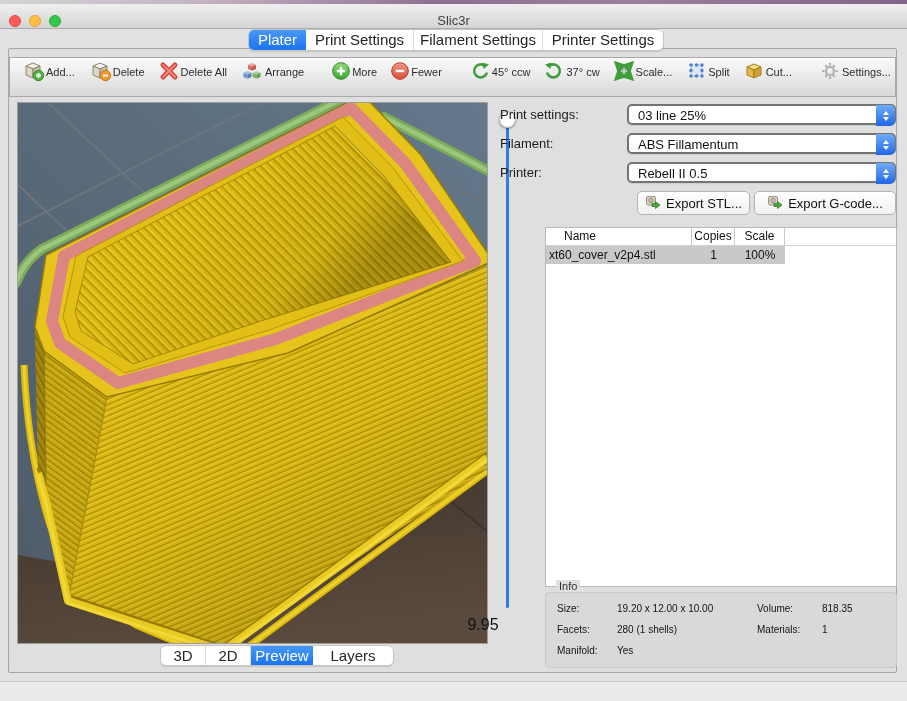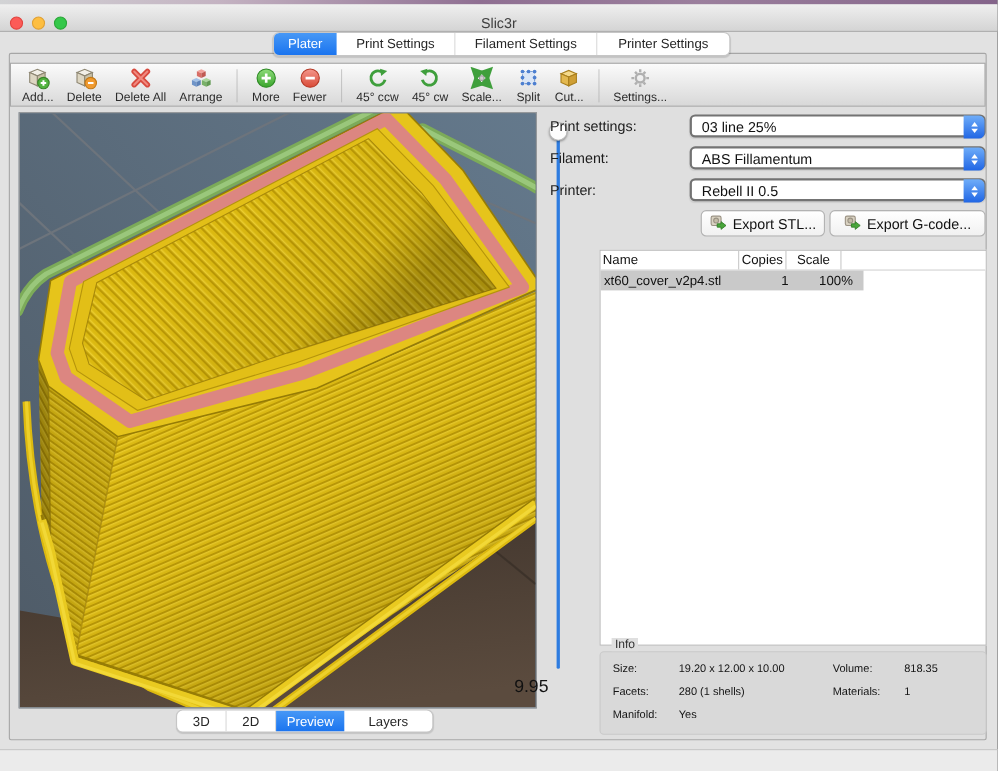--- a/index.html
+++ b/index.html
@@ -16,28 +16,28 @@
   .light.red{background:#fc5b57;border:1px solid #e2443f;}
   .light.yellow{background:#fdbe41;border:1px solid #e0a135;}
   .light.green{background:#34c84a;border:1px solid #2ba738;}
   .title{position:absolute;top:9px;left:0;width:907px;text-align:center;font-size:13px;color:#3f3f3f;}
   .main-panel{position:absolute;left:8px;top:48px;width:889px;height:625px;
     background:#dfdfdf;border:1px solid #a6a6a6;border-radius:2px;box-sizing:border-box;}
   
   .tabbar{position:absolute;top:29px;left:248px;height:22px;display:flex;background:#fff;
     border:1px solid #c6c6c6;border-radius:6px;overflow:hidden;z-index:5;
     box-shadow:0 1px 1px rgba(0,0,0,.12);box-sizing:border-box;}
-  .tab{font-size:12px;line-height:20px;text-align:center;color:#262626;border-right:1px solid #dadada;}
+  .tab{font-size:15px;line-height:20px;text-align:center;color:#262626;border-right:1px solid #dadada;}
   .tab:last-child{border-right:none;}
   .tab.active{background:linear-gradient(#4798f6,#1a74ef);color:#fff;border-right:none;}
   
   .toolbar{position:absolute;left:9px;top:57px;width:887px;height:40px;box-sizing:border-box;
     background:linear-gradient(#fbfbfb,#d8d8d8);border:1px solid #a9a9a9;display:flex;
     align-items:flex-start;padding:2px 2px 0 4px;z-index:4;}
-  .tbtn{display:flex;flex-direction:column;align-items:center;padding:0 6px;cursor:default;}
+  .tbtn{display:flex;align-items:center;padding:0 6px;cursor:default;}
   .tbtn .ticon{height:23px;display:flex;align-items:center;}
   .tbtn .tlabel{font-size:11px;color:#2c2c2c;line-height:12px;white-space:nowrap;}
   .tsep{width:1px;height:30px;background:#a5a5a5;opacity:.55;margin:3px 7px 0 7px;}
   
   .viewport{position:absolute;left:17px;top:102px;width:471px;height:542px;box-sizing:border-box;
     border:1px solid #9d9d9d;background:#5a6e80;overflow:hidden;}
   
   .vslider-track{position:absolute;left:506px;top:121px;width:3px;height:487px;background:#2e7ce0;border-radius:2px;}
   .vslider-thumb{position:absolute;left:499px;top:111px;width:17px;height:17px;background:#fdfdfd;
     border:1px solid #b9b9b9;border-radius:50%;box-shadow:0 1px 2px rgba(0,0,0,.35);box-sizing:border-box;}
@@ -54,21 +54,21 @@
     background:linear-gradient(#6fadf9,#2166e4);display:flex;flex-direction:column;align-items:center;justify-content:center;}
   .chev-up{width:0;height:0;border-left:3.5px solid transparent;border-right:3.5px solid transparent;border-bottom:4.5px solid #fff;margin-bottom:2px;}
   .chev-down{width:0;height:0;border-left:3.5px solid transparent;border-right:3.5px solid transparent;border-top:4.5px solid #fff;}
   .export-btn{position:absolute;top:191px;height:24px;box-sizing:border-box;background:linear-gradient(#ffffff,#f1f1f1);
     border:1px solid #b3b3b3;border-radius:5px;font-size:13px;color:#111;display:flex;align-items:center;gap:5px;justify-content:center;}
   
   .object-list{position:absolute;left:545px;top:227px;width:352px;height:360px;background:#fff;
     border:1px solid #b9b9b9;box-sizing:border-box;overflow:hidden;}
   .list-header{display:flex;height:17px;border-bottom:1px solid #d2d2d2;font-size:12px;color:#111;background:#fff;}
   .hcell{box-sizing:border-box;border-right:1px solid #c9c9c9;line-height:16px;}
-  .hcell.name{width:126px;padding-left:2px;}
+  .hcell.name{width:146px;padding-left:18px;}
   .hcell.copies{width:43px;text-align:center;}
   .hcell.scale{width:50px;text-align:center;}
   .hcell.fill{flex:1;border-right:none;}
   .list-row{display:flex;height:18px;width:239px;background:#c9c9c9;font-size:12px;color:#111;}
   .rcell{box-sizing:border-box;line-height:18px;}
   .rcell.name{width:146px;padding-left:3px;}
   .rcell.copies{width:43px;text-align:center;}
   .rcell.scale{width:50px;text-align:center;}
   
   .info-box{position:absolute;left:545px;top:592px;width:352px;height:76px;background:#d9d9d9;
@@ -192,21 +192,21 @@
         </span>
       <span class="tlabel">45° ccw</span>
     </div>
     <div class="tbtn">
       <span class="ticon">
         <svg width="24" height="23" viewBox="0 0 24 23">
           <path d="M6.5,6.5 A6.5,6.5 0 1 1 5,12.5" fill="none" stroke="#3f9f3c" stroke-width="2.6"></path>
           <polygon points="9.5,2.5 3,4.5 8.5,9" fill="#3f9f3c"></polygon>
         </svg>
         </span>
-      <span class="tlabel">45° cw</span>
+      <span class="tlabel">37° cw</span>
     </div>
     <div class="tbtn">
       <span class="ticon">
         <svg width="24" height="23" viewBox="0 0 24 23">
           <defs>
               <marker id="ah" markerWidth="6" markerHeight="6" refX="3" refY="3" orient="auto">
                 <path d="M0,0 L6,3 L0,6 Z" fill="#3f9f3c"></path>
               </marker>
             </defs>
           <rect x="10" y="9" width="4" height="4" fill="#cfcfcf" stroke="#979797"></rect>

